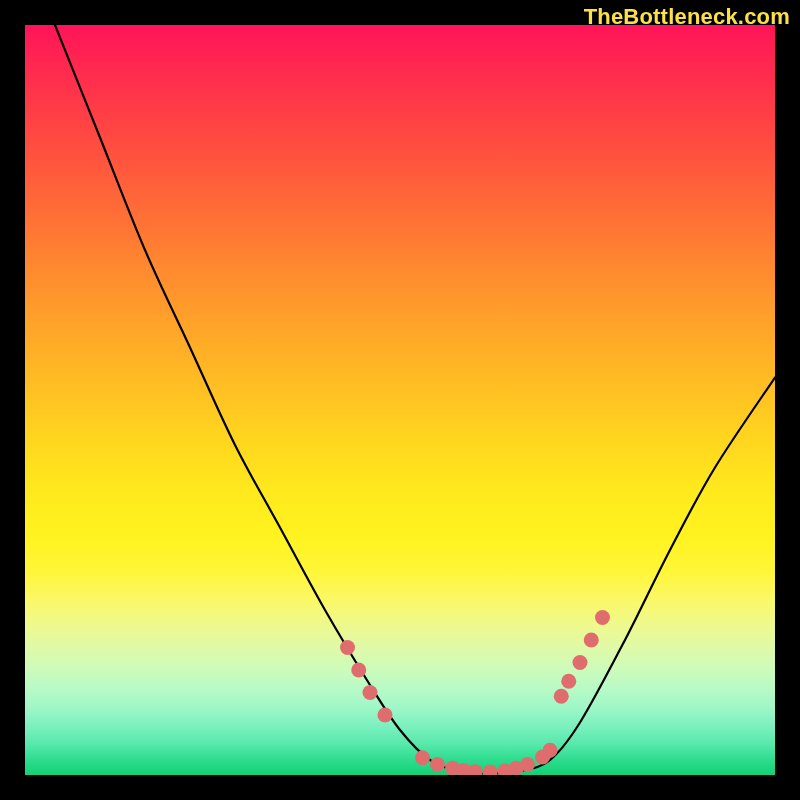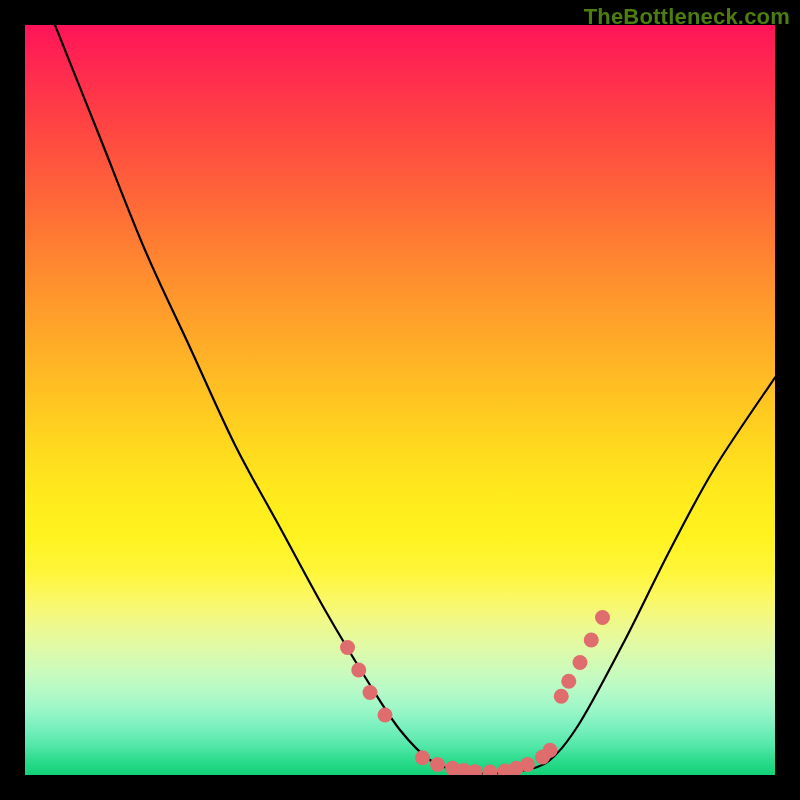--- a/index.html
+++ b/index.html
@@ -53,21 +53,21 @@
     );
   }
   svg.curve {
     position: absolute;
     inset: 0;
   }
   .watermark {
     position: absolute;
     top: 4px;
     right: 10px;
-    color: #4d7c0f;
+    color: #fde047;
     font-size: 22px;
     font-weight: 600;
     letter-spacing: 0.2px;
     user-select: none;
   }
 </style>
 </head>
 <body>
 
 <div class="stage">

